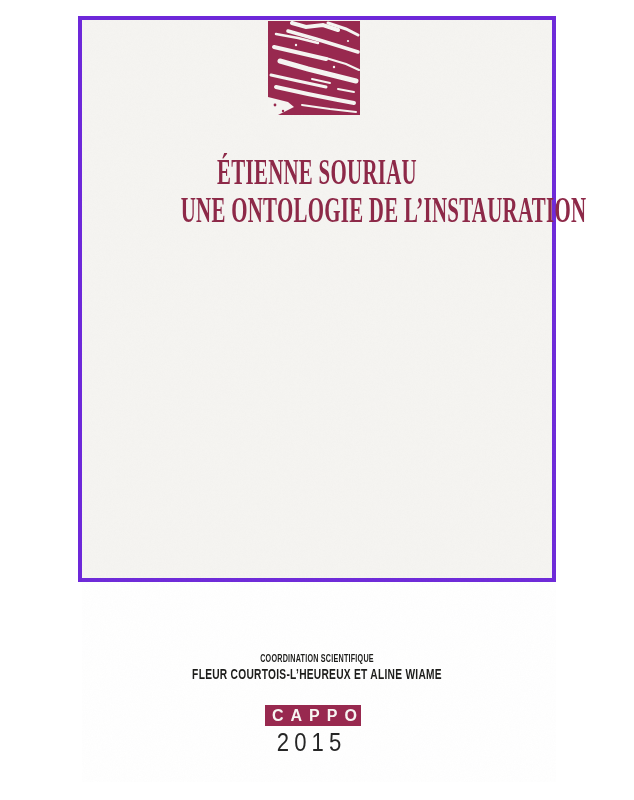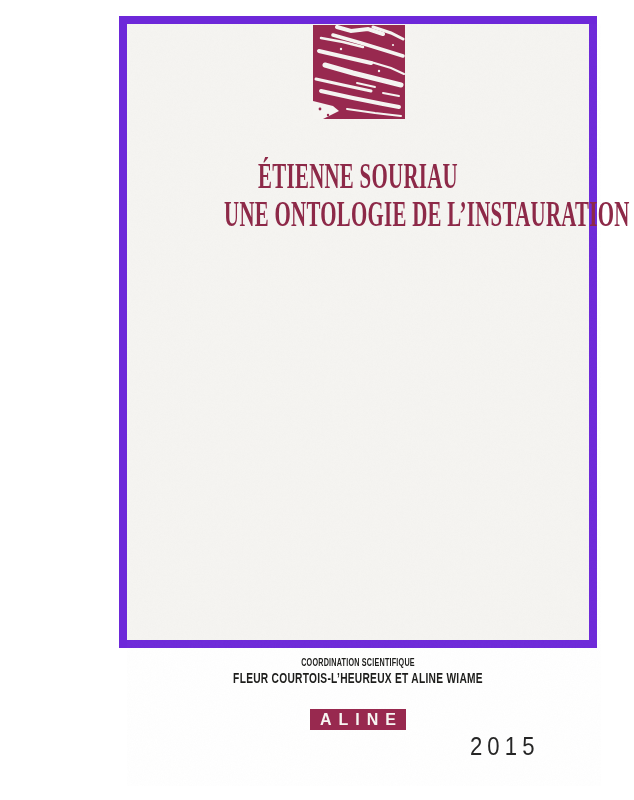--- a/index.html
+++ b/index.html
@@ -10,25 +10,24 @@
     overflow: hidden;
   }
   .page {
     position: relative;
     width: 634px; height: 800px;
     background: #ffffff;
   }
   .cover {
     position: absolute;
     left: 78px; top: 16px;
-    width: 478px; height: 632px;
+    width: 478px; height: 566px;
     box-sizing: border-box;
-    border: 8px solid #6d28d9;
+    border: 4px solid #6d28d9;
     background: #f5f4f1;
-    margin-left: 41px;
   }
   .paper-noise {
     position: absolute;
     left: 0; top: 0; width: 474px; height: 762px;
     pointer-events: none;
     opacity: 0.55;
   }
   .cover-art {
     position: absolute;
     left: 186px; top: 1px;
@@ -106,21 +105,21 @@
     font-weight: 700;
     font-size: 16px;
     line-height: 21px;
     letter-spacing: 7px;
     padding-left: 7px;
     white-space: nowrap;
   }
   .year {
     position: absolute;
     left: 0; right: 16px; top: 709px;
-    text-align: right;
+    text-align: center;
     color: #262626;
   }
   .year-value {
     display: block;
     font-weight: 400;
     font-size: 26px;
     line-height: 26px;
     letter-spacing: 6px;
     padding-left: 6px;
     white-space: nowrap;
@@ -175,21 +174,21 @@
       <span class="title-line">UNE ONTOLOGIE DE L’INSTAURATION</span>
     </div>
 
 
     <div class="coordination-block">
       <span class="coordination-label">COORDINATION SCIENTIFIQUE</span>
       <span class="coordination-names">FLEUR COURTOIS-L’HEUREUX ET ALINE WIAME</span>
     </div>
 
     <div class="publisher-box">
-      <span class="publisher-name">ALINE</span>
+      <span class="publisher-name">CAPPO</span>
     </div>
 
     <div class="year">
       <span class="year-value">2015</span>
     </div>
 
   </div>
 </div>
 
 </body></html>

